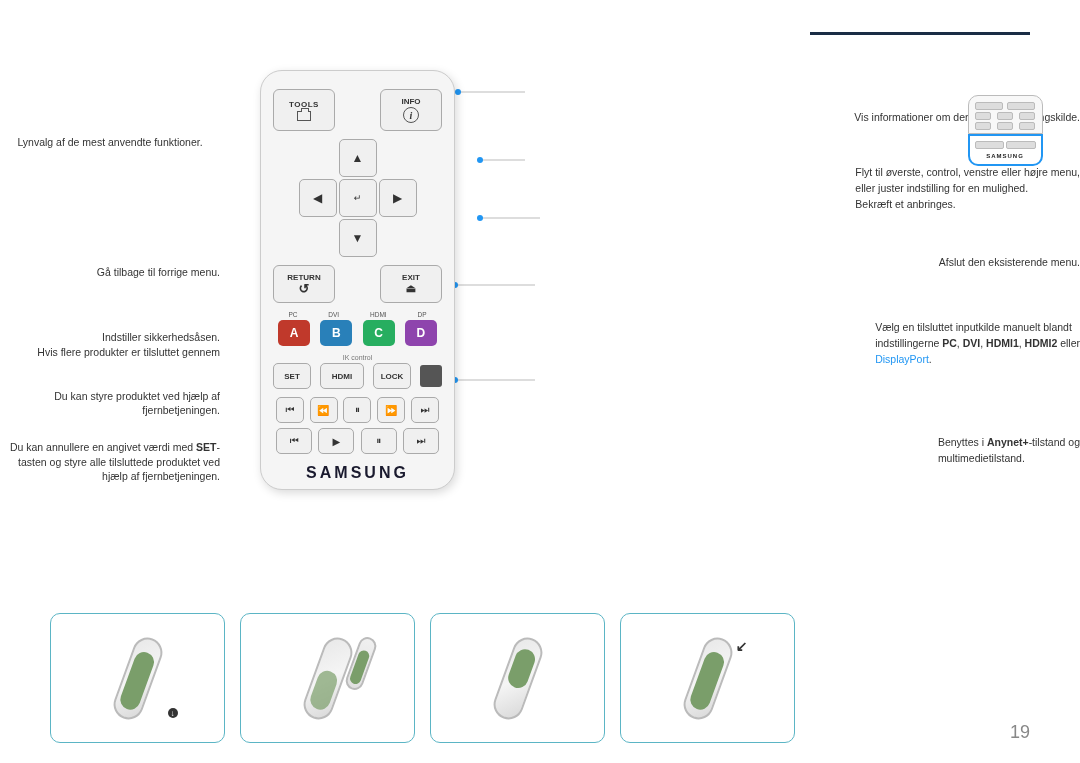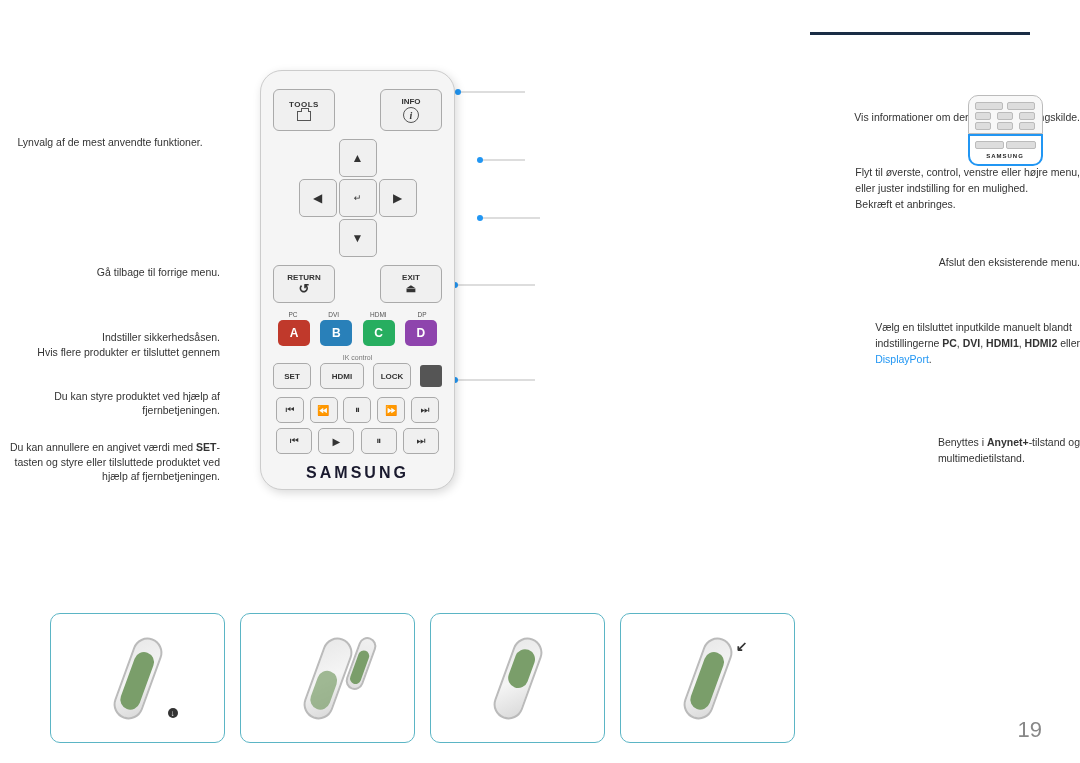--- a/index.html
+++ b/index.html
@@ -415,22 +415,22 @@
       position: relative;
       display: flex;
       align-items: center;
       justify-content: center;
     }
 
     
     .page-number {
       position: absolute;
       bottom: 20px;
-      right: 38px;
-      font-size: 22px;
+      right: 50px;
+      font-size: 18px;
       color: #888;
     }
 
     
     svg.lines {
       position: absolute;
       top: 0;
       left: 0;
       width: 100%;
       height: 100%;
@@ -508,21 +508,21 @@
         <span>Indstiller sikkerhedsåsen.</span><br>
         <span>Hvis flere produkter er tilsluttet gennem</span><br>
         <br>
         <br>
         <span>Du kan styre produktet ved hjælp af</span><br>
         <span>fjernbetjeningen.</span>
       </div>
 
       <div class="annotation ann-annul">
         <span>Du kan annullere en angivet værdi med <strong>SET</strong>-</span><br>
-        <span>tasten og styre eller tilsluttede produktet ved</span><br>
+        <span>tasten og styre alle tilsluttede produktet ved</span><br>
         <span>hjælp af fjernbetjeningen.</span>
       </div>
     </div>
 
     <div class="remote">
 
       <div class="remote-top-row">
         <div class="btn-tools">
           <span style="font-size:8px;font-weight:bold;letter-spacing:0.5px;">TOOLS</span>
           <div class="tools-icon"></div>

